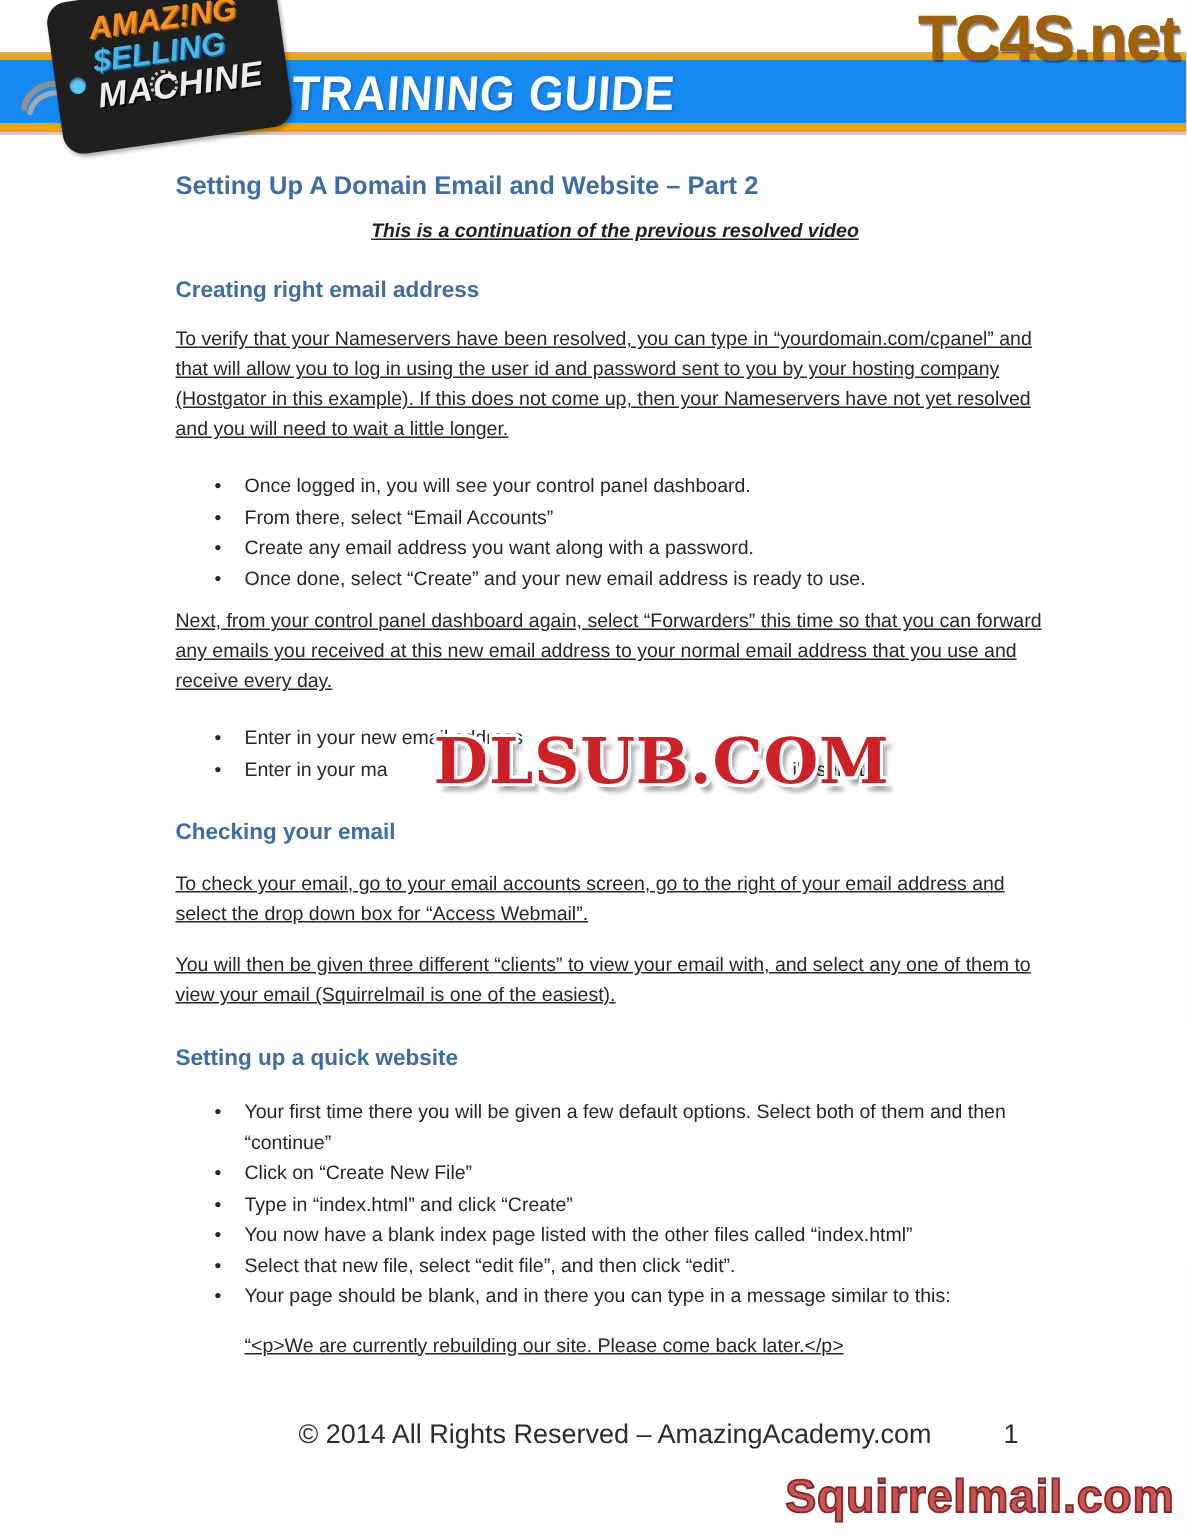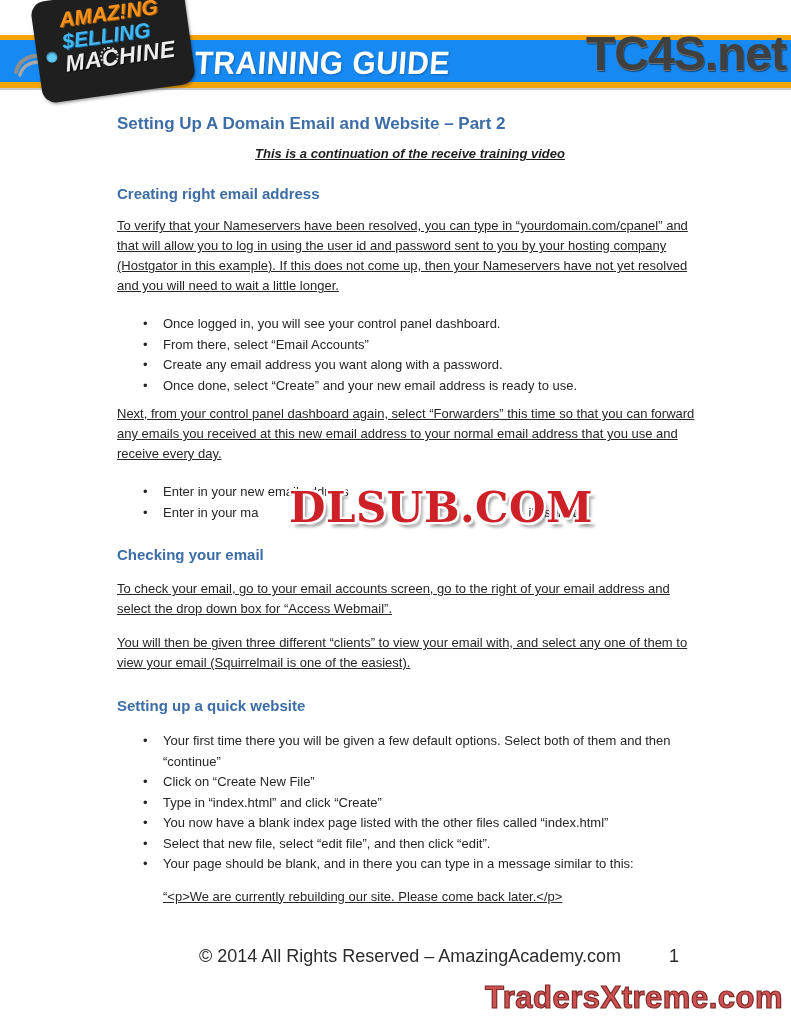--- a/index.html
+++ b/index.html
@@ -18,24 +18,23 @@
     box-shadow:0 2px 0 #cccccc;
   }
   .banner-label {
     position:absolute; left:196px; top:45px; color:#ffffff;
     font-size:30px; font-weight:bold; letter-spacing:0.5px; white-space:nowrap;
     transform:skewX(-4deg) scaleY(1.08); transform-origin:left top;
     text-shadow:1px 1px 2px rgba(0,0,0,0.25); z-index:7;
   }
   .wm-tc4s {
     position:absolute; top:1px; right:5px; z-index:8;
-    font-size:48px; font-weight:bold; letter-spacing:-1px; color:#404040;
+    font-size:42px; font-weight:bold; letter-spacing:-1px; color:#a16207;
     text-shadow:0 1px 0 #6f6f6f, 1px 2px 1px rgba(0,0,0,0.45);
     white-space:nowrap;
-    margin-top:25px;
   }
   .logo-tag {
     position:absolute; left:36px; top:-8px; width:154px; height:102px;
     background:#1f1f1f; border-radius:14px; transform:rotate(-8deg);
     box-shadow:1px 2px 3px rgba(0,0,0,0.35); z-index:9;
     padding:10px 0 0 27px; font-style:italic; font-weight:bold; white-space:nowrap;
   }
   .logo-hole {
     position:absolute; left:9px; top:51px; width:11px; height:11px;
     background:#5ec9f4; border-radius:50%; box-shadow:inset 0 1px 2px rgba(0,0,0,.6);
@@ -104,21 +103,21 @@
       <div class="logo-hole"></div>
       <div class="logo-l1">AMAZ!NG</div>
       <div class="logo-l2">$ELLING</div>
       <div class="logo-l3"><span>MA</span><span class="gear-c">C</span><span>HINE</span></div>
     </div>
   </div>
 
   <div class="content">
 
     <div class="doc-title">Setting Up A Domain Email and Website – Part 2</div>
-    <div class="doc-subtitle">This is a continuation of the receive training video</div>
+    <div class="doc-subtitle">This is a continuation of the previous resolved video</div>
 
     <div class="h2 h2-1">Creating right email address</div>
     <p class="para p-1">To verify that your Nameservers have been resolved, you can type in “yourdomain.com/cpanel” and that will allow you to log in using the user id and password sent to you by your hosting company (Hostgator in this example).  If this does not come up, then your Nameservers have not yet resolved and you will need to wait a little longer.</p>
 
     <div class="blist">
       <div class="bitem">Once logged in, you will see your control panel dashboard.</div>
       <div class="bitem">From there, select “Email Accounts”</div>
       <div class="bitem">Create any email address you want along with a password.</div>
       <div class="bitem">Once done, select “Create” and your new email address is ready to use.</div>
     </div>
@@ -143,20 +142,20 @@
       <div class="bitem">You now have a blank index page listed with the other files called “index.html”</div>
       <div class="bitem">Select that new file, select “edit file”, and then click “edit”.</div>
       <div class="bitem">Your page should be blank, and in there you can type in a message similar to this:</div>
     </div>
 
     <p class="para code-line">“&lt;p&gt;We are currently rebuilding our site.  Please come back later.&lt;/p&gt;</p>
 
   </div>
 
   <div class="wm-dlsub">DLSUB.COM</div>
-  <div class="wm-traders">TradersXtreme.com</div>
+  <div class="wm-traders">Squirrelmail.com</div>
 
   <div class="footer">
     <span>© 2014 All Rights Reserved – AmazingAcademy.com</span>
     <span class="page-num">1</span>
   </div>
 
 </div>
 
 </body></html>

